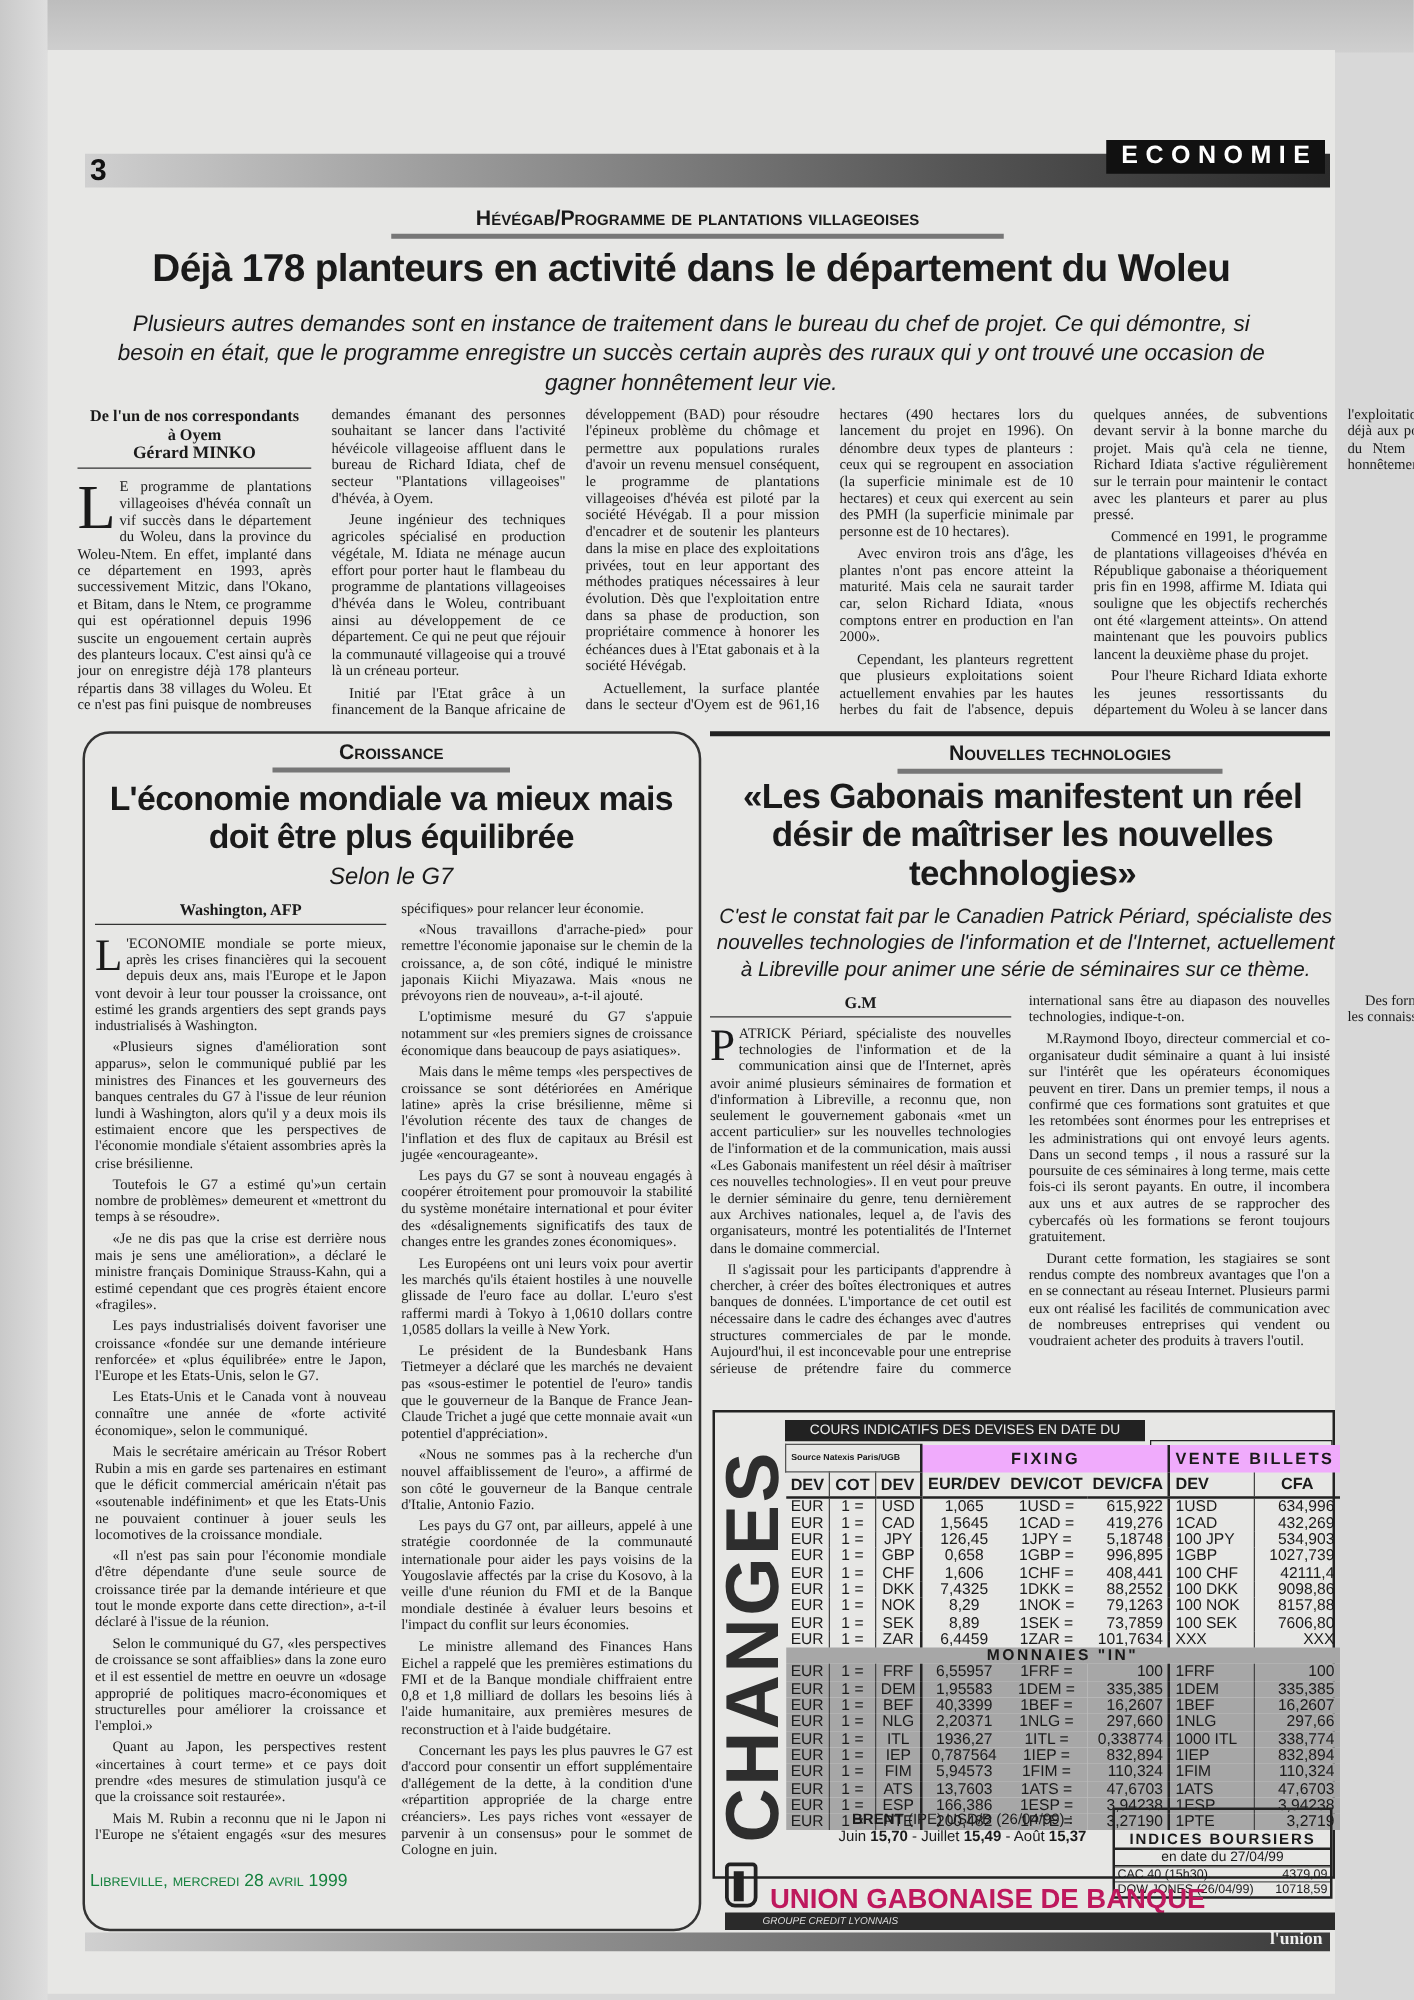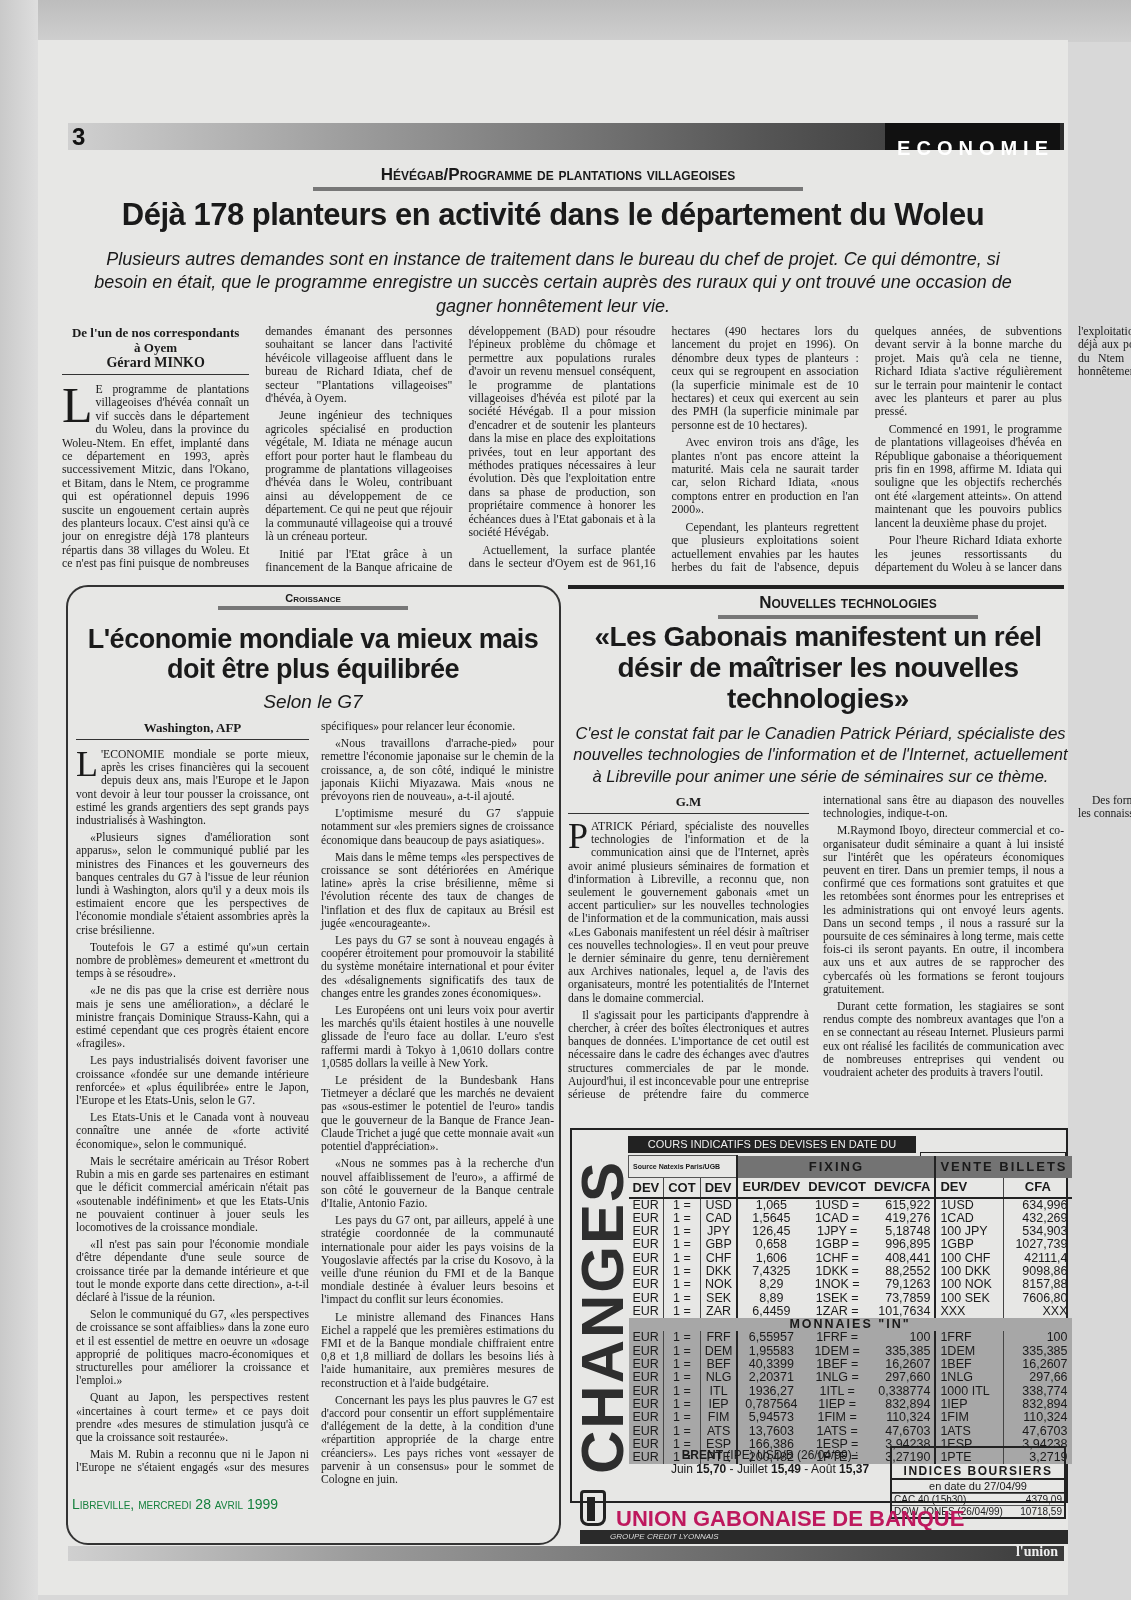--- a/index.html
+++ b/index.html
@@ -5,22 +5,22 @@
   * { box-sizing: border-box; margin: 0; padding: 0; }
   html, body { width: 1131px; height: 1600px; background: #d8d8d8; overflow: hidden; }
   body { position: relative; font-family: "Liberation Serif", serif; color: #1a1a1a; }
   .page { position: absolute; left: 38px; top: 40px; width: 1030px; height: 1555px; background: #e7e7e5; }
   .topnoise { position: absolute; left: 0; top: 0; width: 1131px; height: 42px; background: linear-gradient(180deg,#bdbdbd,#cfcfcf); }
   .leftedge { position: absolute; left: 0; top: 0; width: 38px; height: 1600px; background: linear-gradient(90deg,#c9c9c9,#dedede); }
 
   .header-bar { position: absolute; left: 30px; top: 83px; width: 996px; height: 27px;
     background: linear-gradient(90deg,#d0d0d0 0%,#9a9a9a 30%,#555 70%,#2a2a2a 100%); }
   .page-num { position: absolute; left: 34px; top: 83px; font: bold 24px "Liberation Sans", sans-serif; color: #111; }
-  .section-title { position: absolute; right: 8px; top: 83px; height: 27px; background: #111; color: #fff;
-    font: bold 20px "Liberation Sans", sans-serif; letter-spacing: 6px; padding: 14px 6px 0 12px; }
+  .section-title { position: absolute; right: 8px; top: 72px; height: 27px; background: #111; color: #fff;
+    font: bold 20px "Liberation Sans", sans-serif; letter-spacing: 6px; padding: 1px 6px 0 12px; }
 
   .kicker { position: absolute; font: bold 15px "Liberation Sans", sans-serif; text-align: center; border-bottom: 4px solid #777; padding: 0 6px 2px; }
   .headline { position: absolute; font: bold 30px "Liberation Sans", sans-serif; text-align: center; letter-spacing: -0.5px; line-height: 1.1; }
   .deck { position: absolute; font: italic 18px "Liberation Sans", sans-serif; text-align: center; line-height: 1.3; }
 
   .col { position: absolute; font-size: 11.8px; line-height: 13.4px; text-align: justify; hyphens: auto; font-family: Liberation Serif, serif; }
   .col p { text-indent: 14px; margin-bottom: 4px; }
   .col p.nd { text-indent: 0; }
   .byline { text-align: center; font-weight: bold; font-size: 13px; line-height: 15px; padding-bottom: 4px; border-bottom: 1px solid #333; margin-bottom: 8px; }
   .dropcap { float: left; font-size: 50px; line-height: 40px; margin: 2px 3px 0 0; }
@@ -33,21 +33,21 @@
   .changes-frame { position: absolute; left: 0; top: 0; width: 498px; height: 375px; border: 2px solid #222; }
   .changes-vert { position: absolute; left: 8px; top: 14px; width: 48px; height: 350px; }
   .changes-vert span { position: absolute; left: 50%; top: 50%; transform: translate(-50%,-50%) rotate(-90deg);
     font: 900 60px "Liberation Sans", sans-serif; letter-spacing: 2px; color: #2e2e2e; white-space: nowrap; }
   .cours-head { position: absolute; left: 58px; top: 8px; width: 288px; height: 17px; background: #222; color: #eee;
     font: 11px "Liberation Sans", sans-serif; text-align: center; line-height: 17px; }
   .cours-free { position: absolute; left: 350px; top: 24px; width: 146px; height: 19px; border: 1px solid #222;
     font: bold 11px "Liberation Sans", sans-serif; text-align: center; line-height: 17px; }
   table.fx { position: absolute; left: 58px; top: 27px; border-collapse: collapse; font: 12.5px "Liberation Sans", sans-serif; }
   table.fx td, table.fx th { padding: 0 4px; height: 13.3px; line-height: 13.3px; white-space: nowrap; }
-  table.fx .grp th { background: #737373; font-weight: 900; letter-spacing: 2px; height: 22px; font-size: 13px; }
+  table.fx .grp th { background: #f0abfc; font-weight: 900; letter-spacing: 2px; height: 22px; font-size: 13px; }
   table.fx .grp th.src { background: #e7e7e5; font-size: 7px; letter-spacing: 0; text-align: left; font-weight: bold; border: 1px solid #555; }
   table.fx .hdr th { font-weight: 900; text-align: left; border-bottom: 2px solid #222; font-size: 13px; height: 20px; }
   table.fx td.c { text-align: center; }
   table.fx td.r { text-align: right; }
   table.fx tr.in td { background: #a7a7a7; }
   table.fx tr.inhead td { background: #a7a7a7; text-align: center; font-weight: bold; letter-spacing: 2px; }
   table.fx td.bl, table.fx th.bl { border-left: 1px solid #444; }
   table.fx td.bl2, table.fx th.bl2 { border-left: 2px solid #222; }
 
   .brent { position: absolute; left: 70px; top: 320px; width: 260px; text-align: center; font: 12px "Liberation Sans", sans-serif; line-height: 14px; }
@@ -93,21 +93,21 @@
     <p>Jeune ingénieur des techniques agricoles spécialisé en production végétale, M. Idiata ne ménage aucun effort pour porter haut le flambeau du programme de plantations villageoises d'hévéa dans le Woleu, contribuant ainsi au développement de ce département. Ce qui ne peut que réjouir la communauté villageoise qui a trouvé là un créneau porteur.</p>
     <p>Initié par l'Etat grâce à un financement de la Banque africaine de développement (BAD) pour résoudre l'épineux problème du chômage et permettre aux populations rurales d'avoir un revenu mensuel conséquent, le programme de plantations villageoises d'hévéa est piloté par la société Hévégab. Il a pour mission d'encadrer et de soutenir les planteurs dans la mise en place des exploitations privées, tout en leur apportant des méthodes pratiques nécessaires à leur évolution. Dès que l'exploitation entre dans sa phase de production, son propriétaire commence à honorer les échéances dues à l'Etat gabonais et à la société Hévégab.</p>
     <p>Actuellement, la surface plantée dans le secteur d'Oyem est de 961,16 hectares (490 hectares lors du lancement du projet en 1996). On dénombre deux types de planteurs : ceux qui se regroupent en association (la superficie minimale est de 10 hectares) et ceux qui exercent au sein des PMH (la superficie minimale par personne est de 10 hectares).</p>
     <p>Avec environ trois ans d'âge, les plantes n'ont pas encore atteint la maturité. Mais cela ne saurait tarder car, selon Richard Idiata, «nous comptons entrer en production en l'an 2000».</p>
     <p>Cependant, les planteurs regrettent que plusieurs exploitations soient actuellement envahies par les hautes herbes du fait de l'absence, depuis quelques années, de subventions devant servir à la bonne marche du projet. Mais qu'à cela ne tienne, Richard Idiata s'active régulièrement sur le terrain pour maintenir le contact avec les planteurs et parer au plus pressé.</p>
     <p>Commencé en 1991, le programme de plantations villageoises d'hévéa en République gabonaise a théoriquement pris fin en 1998, affirme M. Idiata qui souligne que les objectifs recherchés ont été «largement atteints». On attend maintenant que les pouvoirs publics lancent la deuxième phase du projet.</p>
     <p>Pour l'heure Richard Idiata exhorte les jeunes ressortissants du département du Woleu à se lancer dans l'exploitation de l'hévéa qui permet déjà aux populations des départements du Ntem et de l'Okano de gagner honnêtement leur vie.</p>
   </div>
 
   <div class="box-g7"></div>
-  <div class="kicker" style="left:180px;top:552px;width:190px;font-variant:small-caps;font-size:11px;">Croissance</div>
+  <div class="kicker" style="left:180px;top:552px;width:190px;font-variant:small-caps;font-size:17px;">Croissance</div>
   <div class="headline" style="left:40px;top:585px;width:470px;font-size:27px;">L'économie mondiale va mieux mais doit être plus équilibrée</div>
   <div class="deck" style="left:40px;top:650px;width:470px;font-size:19px;">Selon le G7</div>
 
   <div class="col" style="left:38px;top:680px;width:478px;column-count:2;column-gap:12px;height:820px;font-size:11.6px;line-height:13.2px;">
     <div class="byline">Washington, AFP</div>
     <p class="nd"><span class="dropcap" style="font-size:36px;line-height:28px;">L</span><span>'ECONOMIE mondiale se porte mieux, après les crises financières qui la secouent depuis deux ans, mais l'Europe et le Japon vont devoir à leur tour pousser la croissance, ont estimé les grands argentiers des sept grands pays industrialisés à Washington.</span></p>
     <p>«Plusieurs signes d'amélioration sont apparus», selon le communiqué publié par les ministres des Finances et les gouverneurs des banques centrales du G7 à l'issue de leur réunion lundi à Washington, alors qu'il y a deux mois ils estimaient encore que les perspectives de l'économie mondiale s'étaient assombries après la crise brésilienne.</p>
     <p>Toutefois le G7 a estimé qu'»un certain nombre de problèmes» demeurent et «mettront du temps à se résoudre».</p>
     <p>«Je ne dis pas que la crise est derrière nous mais je sens une amélioration», a déclaré le ministre français Dominique Strauss-Kahn, qui a estimé cependant que ces progrès étaient encore «fragiles».</p>
     <p>Les pays industrialisés doivent favoriser une croissance «fondée sur une demande intérieure renforcée» et «plus équilibrée» entre le Japon, l'Europe et les Etats-Unis, selon le G7.</p>

